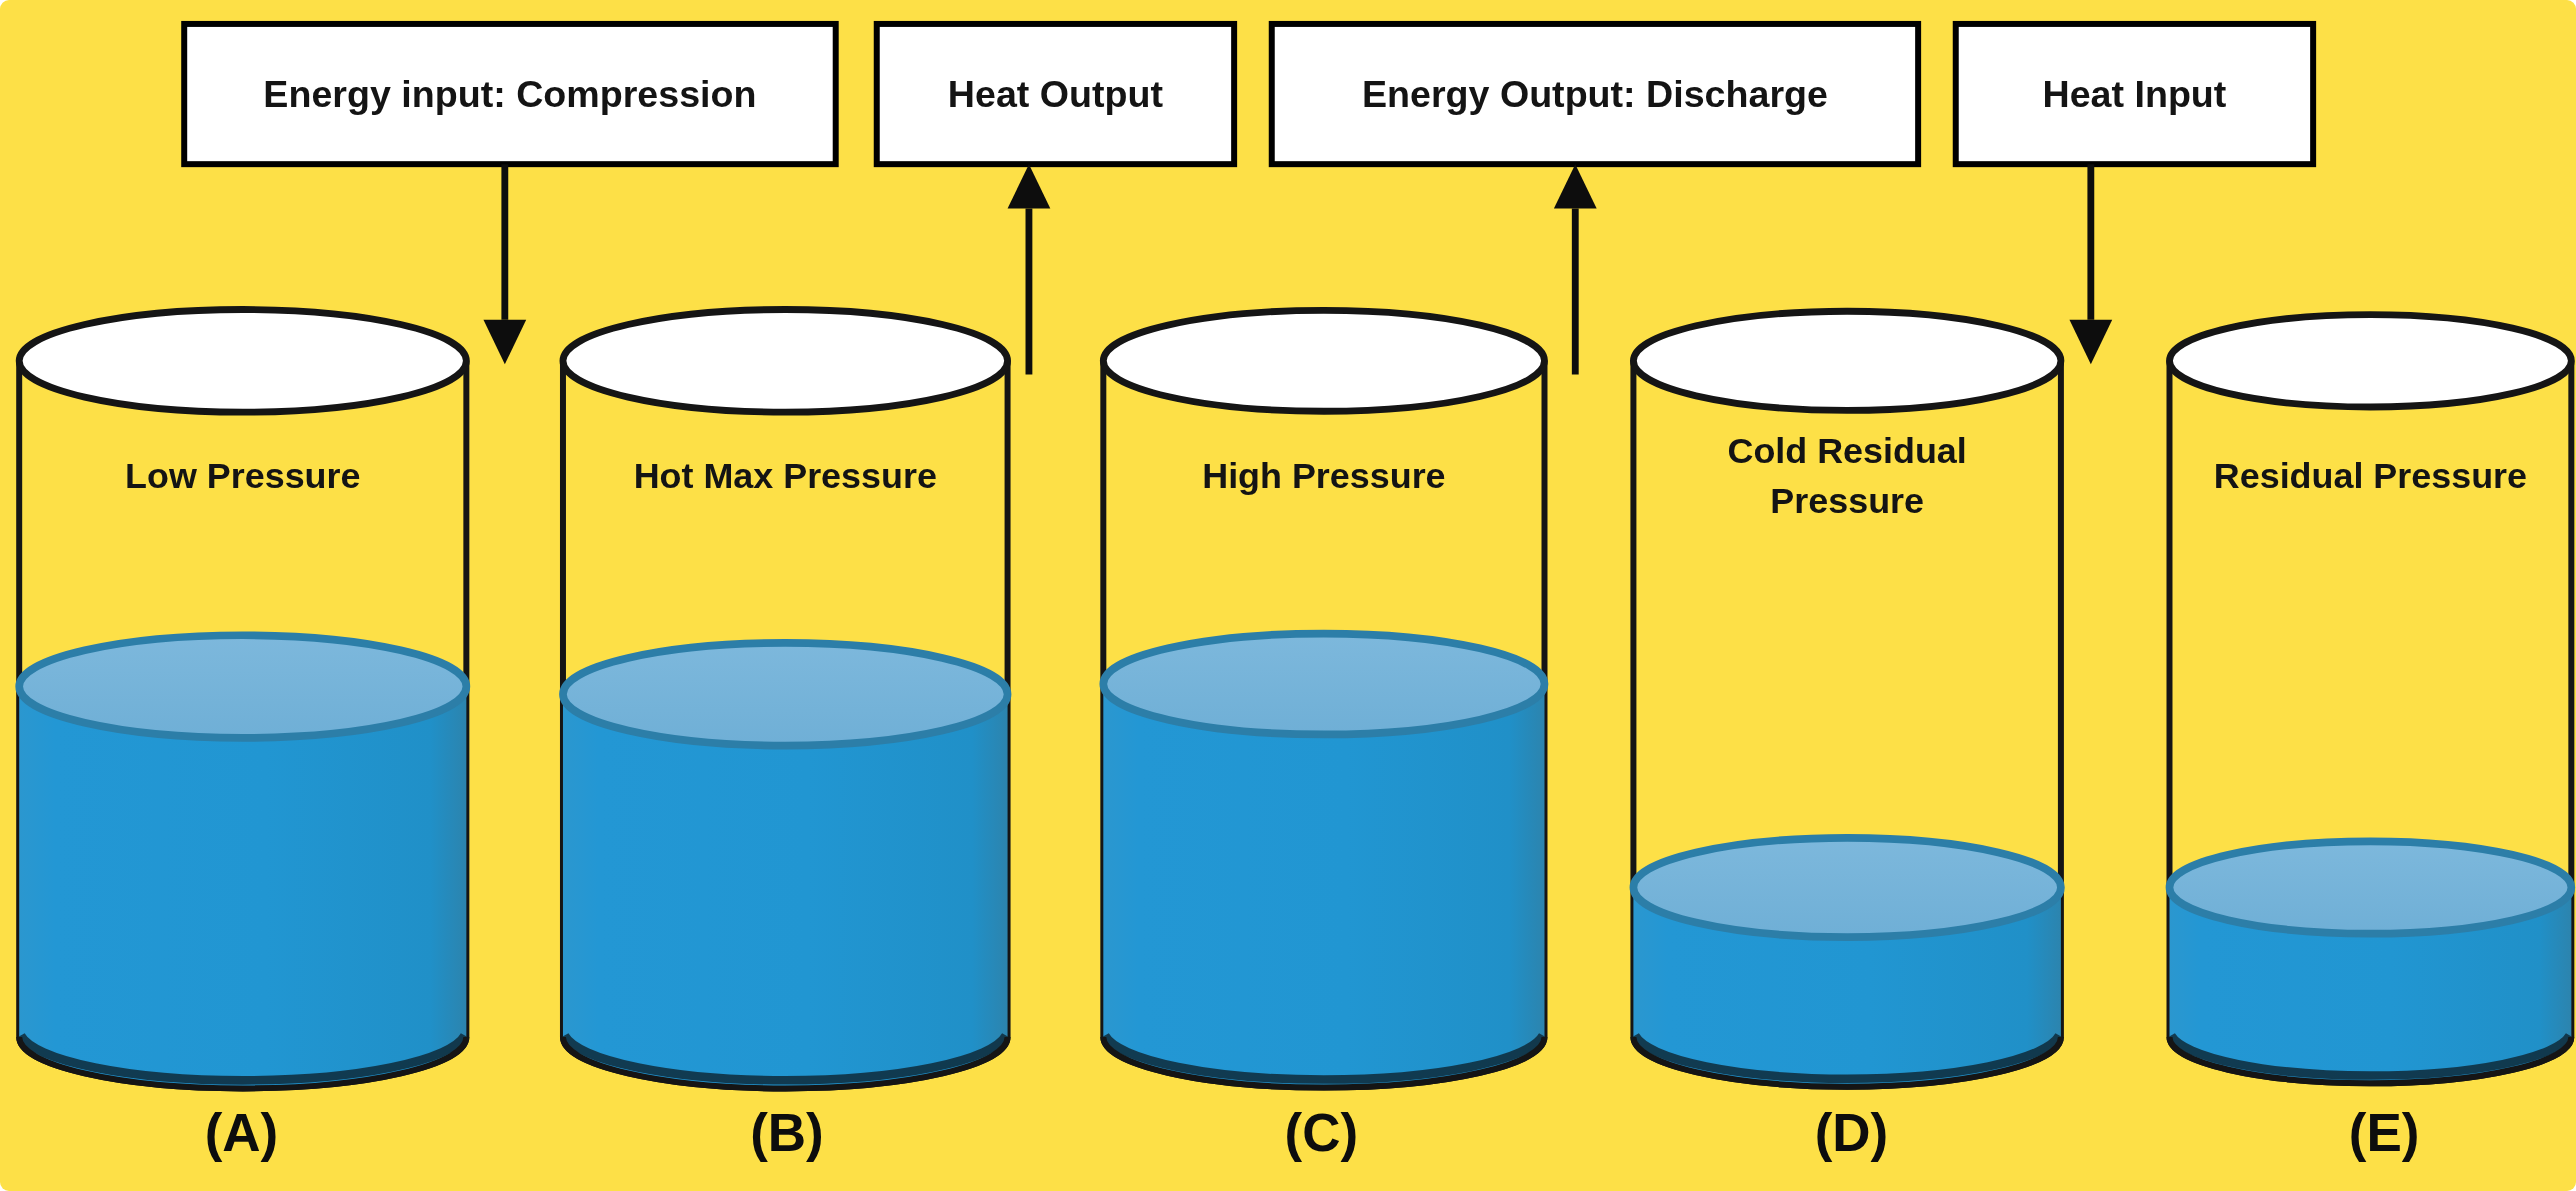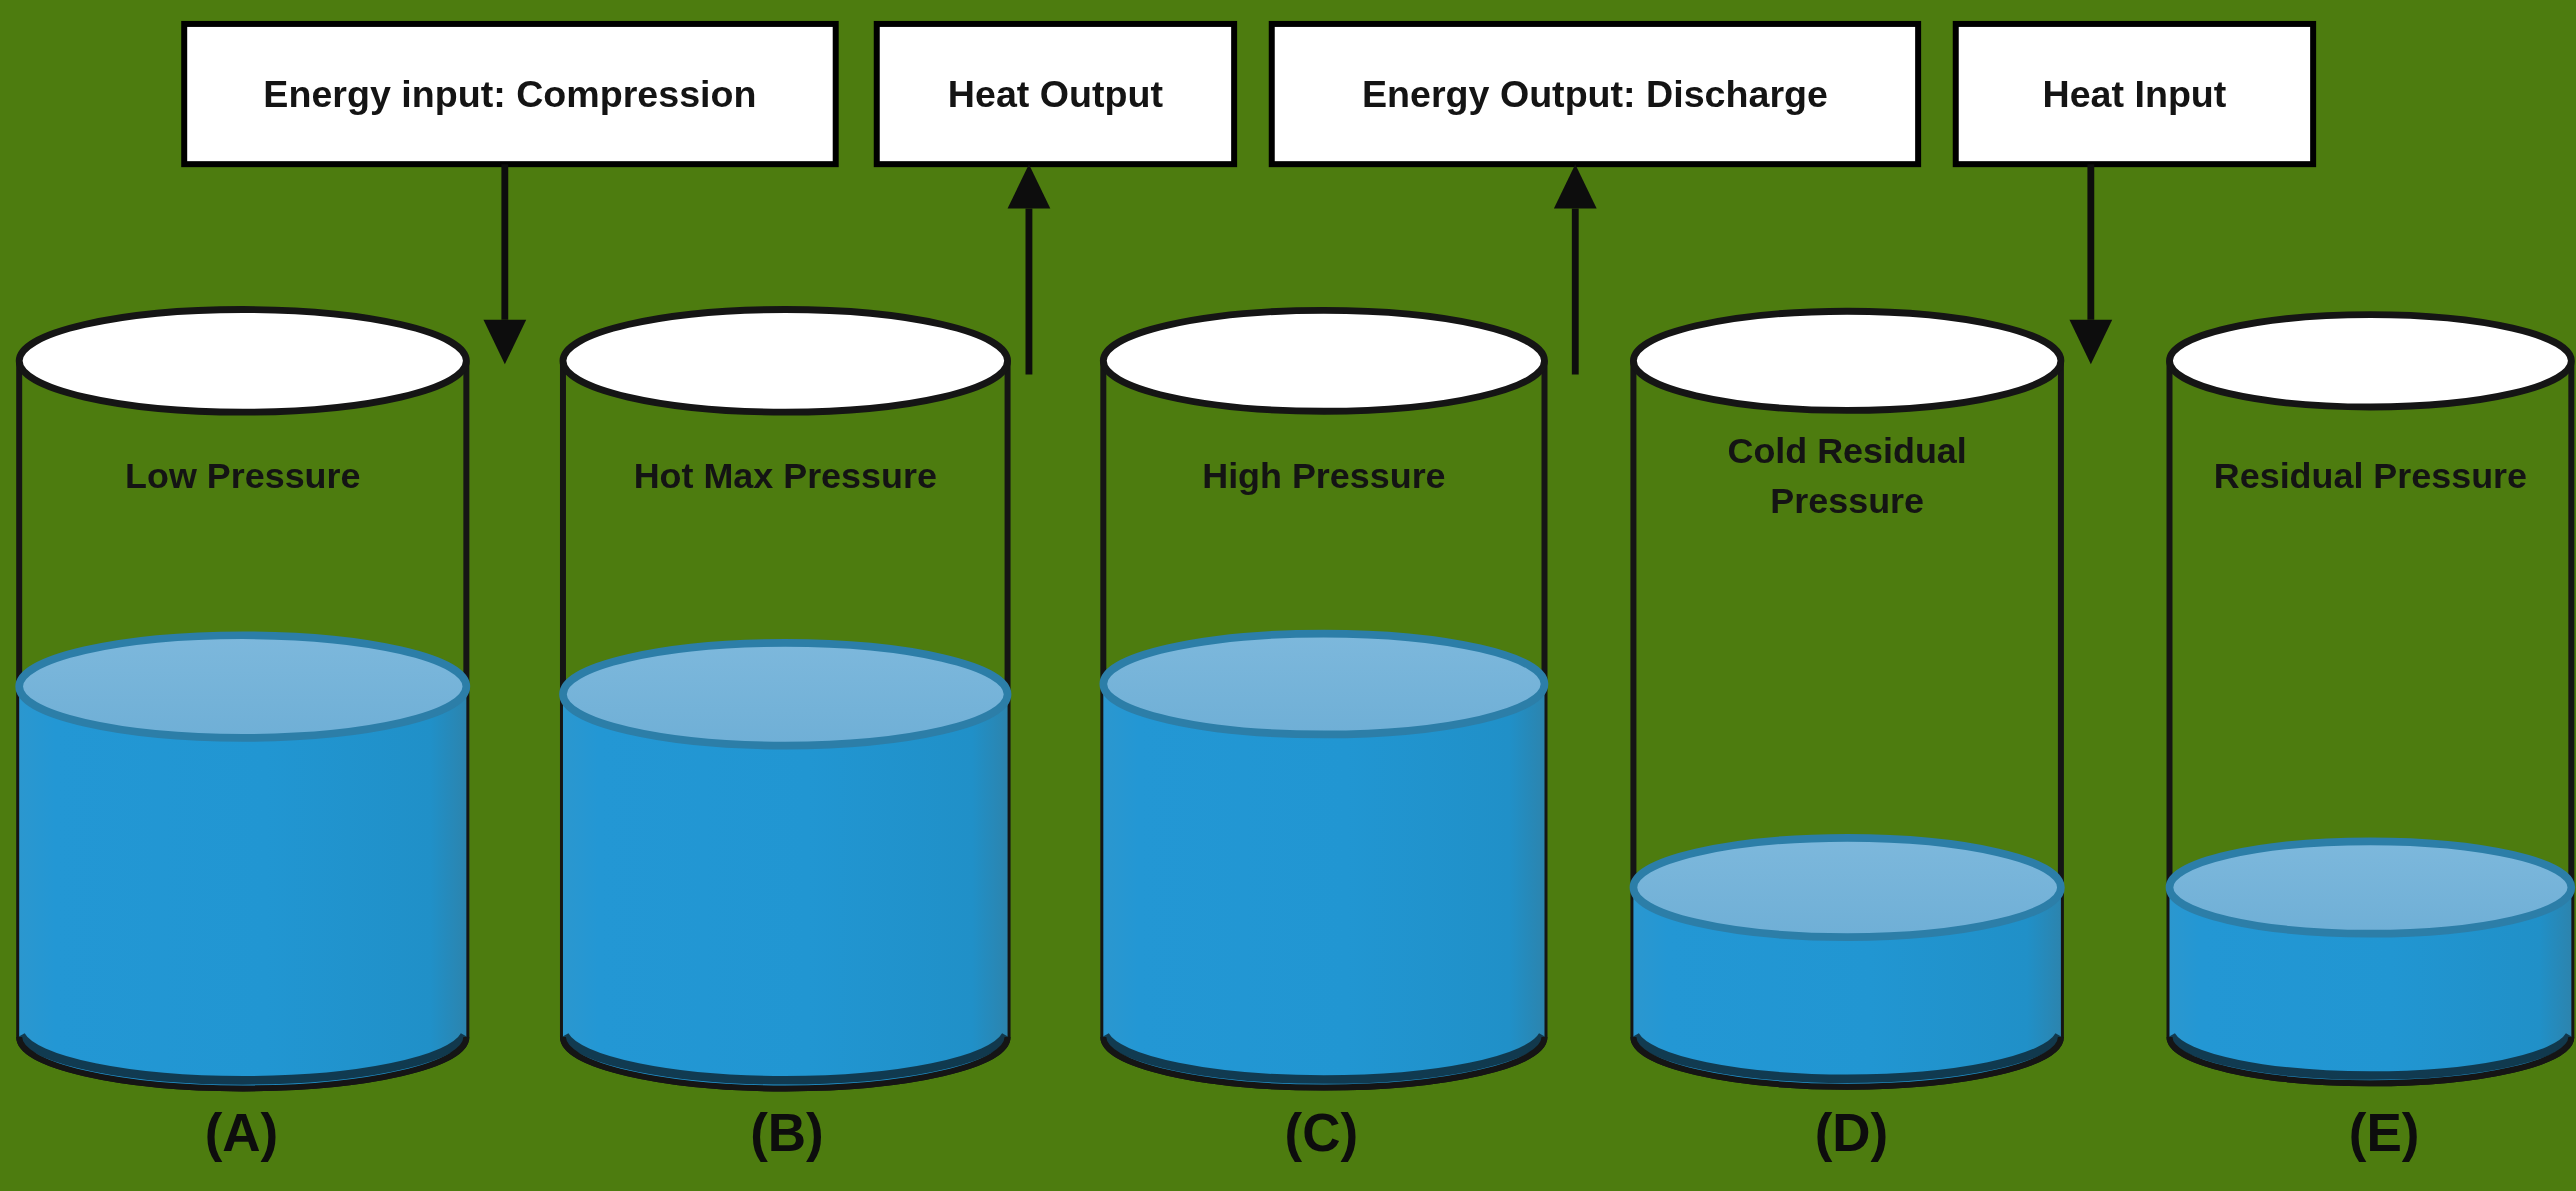--- a/index.html
+++ b/index.html
@@ -8,22 +8,23 @@
     padding: 0;
     background: #ffffff;
   }
   body {
     font-family: "Liberation Sans", "DejaVu Sans", sans-serif;
   }
   #stage {
     position: relative;
     width: 2576px;
     height: 1191px;
-    background: #4d7c0f;
+    background: #fde047;
     overflow: hidden;
+    border-radius: 9px;
   }
   svg#diagram {
     position: absolute;
     left: 0;
     top: 0;
     width: 2576px;
     height: 1191px;
     display: block;
   }
   .box-label-text {

